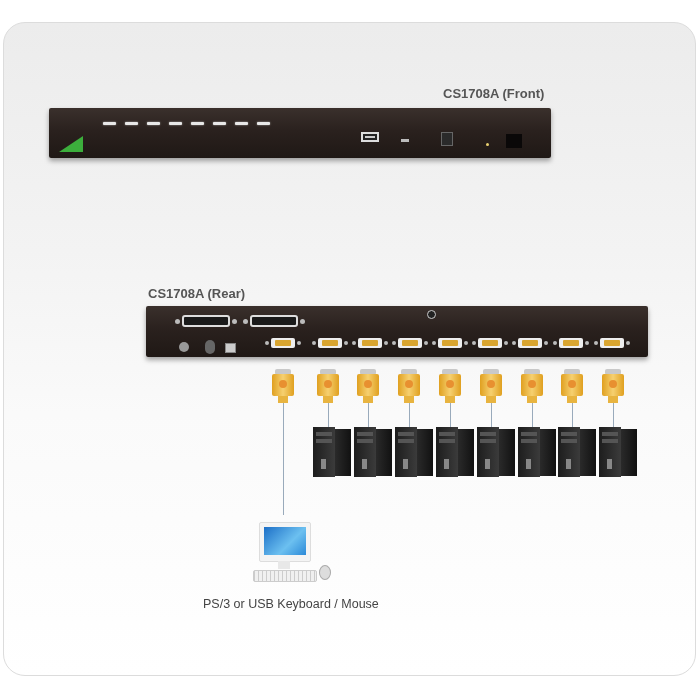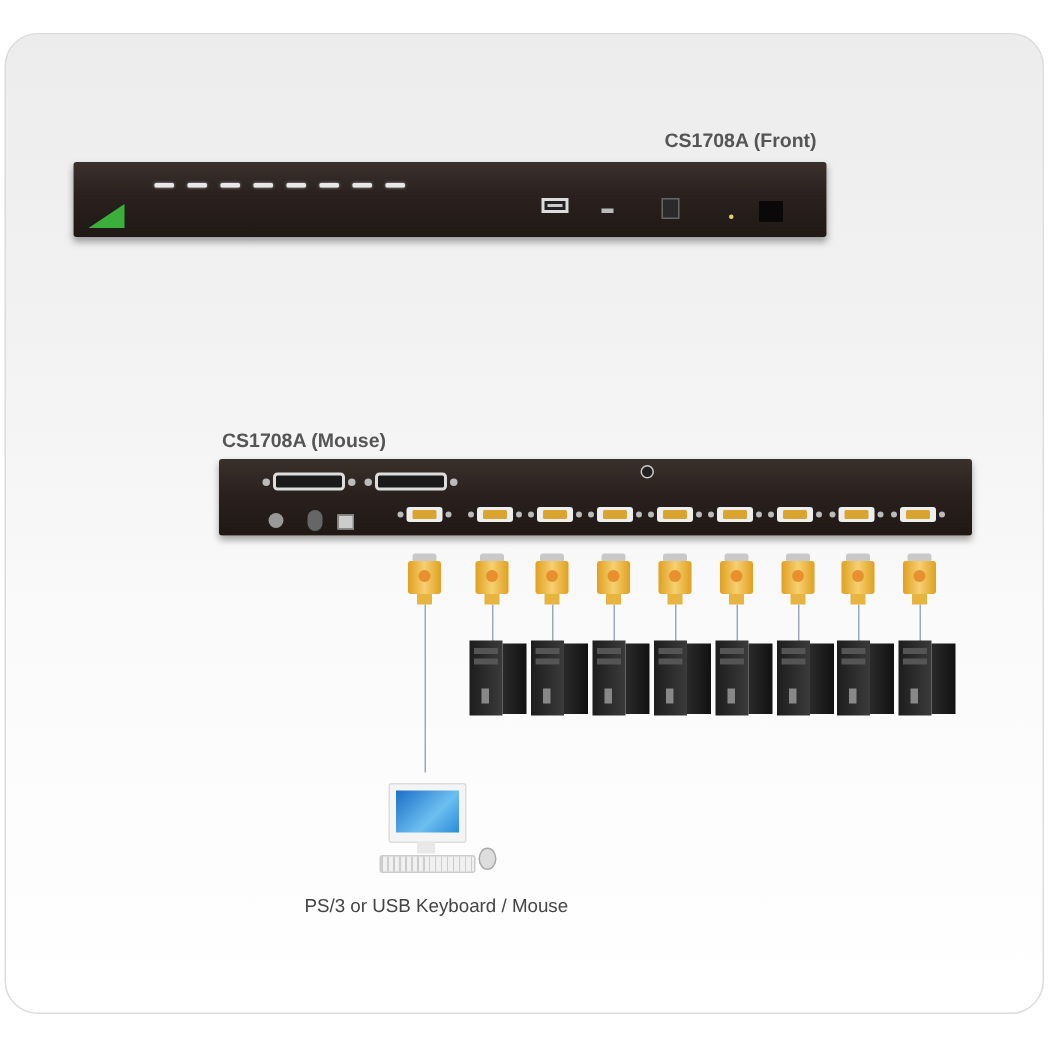--- a/index.html
+++ b/index.html
@@ -76,21 +76,21 @@
   <div class="led" style="left:164px; top:14px;"></div>
   <div class="led" style="left:186px; top:14px;"></div>
   <div class="led" style="left:208px; top:14px;"></div>
   <div class="usb" style="left:312px; top:24px;"></div>
   <div class="tinytext" style="left:352px; top:31px;"></div>
   <div class="rj" style="left:392px; top:24px;"></div>
   <div class="dot" style="left:437px; top:35px;"></div>
   <div class="sq" style="left:457px; top:26px;"></div>
 </div>
 
-<div class="label" style="left:148px; top:286px;">CS1708A (Mouse)</div>
+<div class="label" style="left:148px; top:286px;">CS1708A (Rear)</div>
 <div class="device" style="left:146px; top:306px; width:502px; height:51px;">
   <div class="dsub" style="left:36px; top:9px; width:48px;"></div>
   <div class="dsub" style="left:104px; top:9px; width:48px;"></div>
   <div class="gnd" style="left:281px; top:4px;"></div>
   <div class="round" style="left:33px; top:36px;"></div>
   <div class="oval" style="left:59px; top:34px;"></div>
   <div class="pwr" style="left:79px; top:37px;"></div>
   <div class="vga" style="left:125px; top:32px;">
       <i></i>
     </div>

